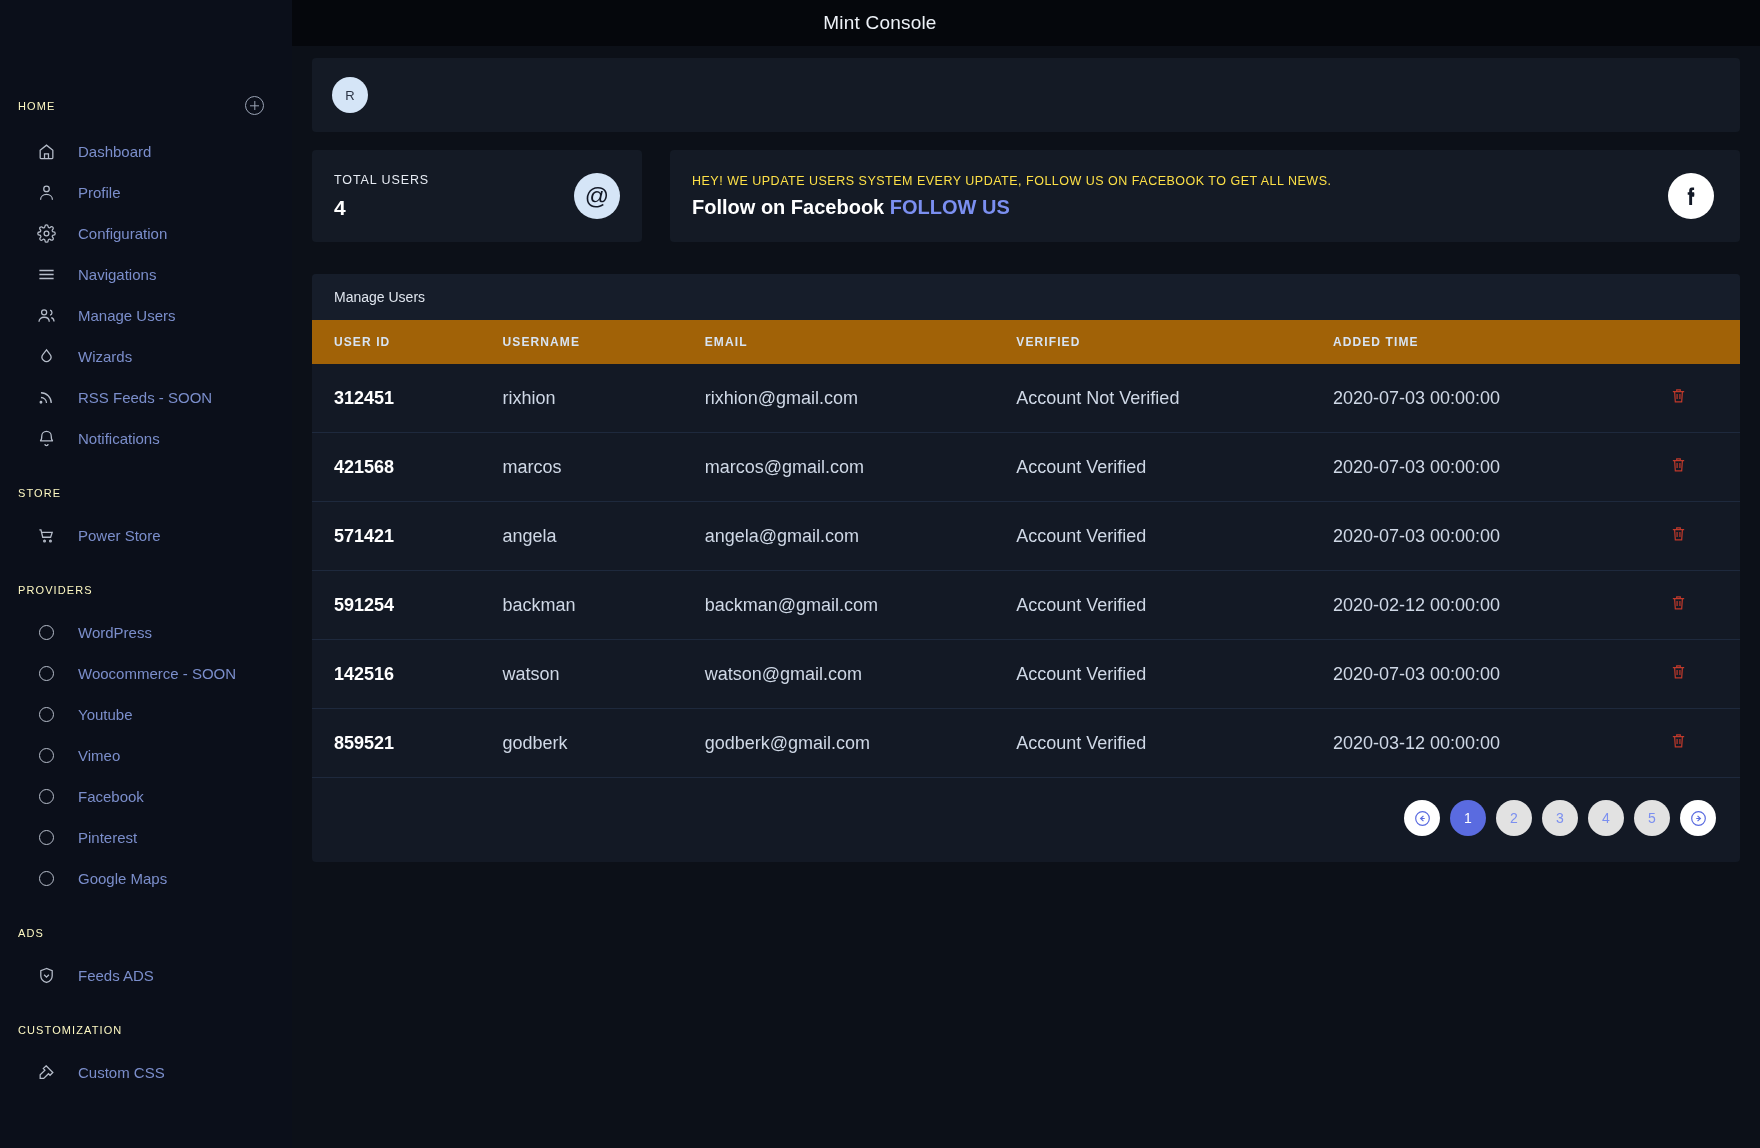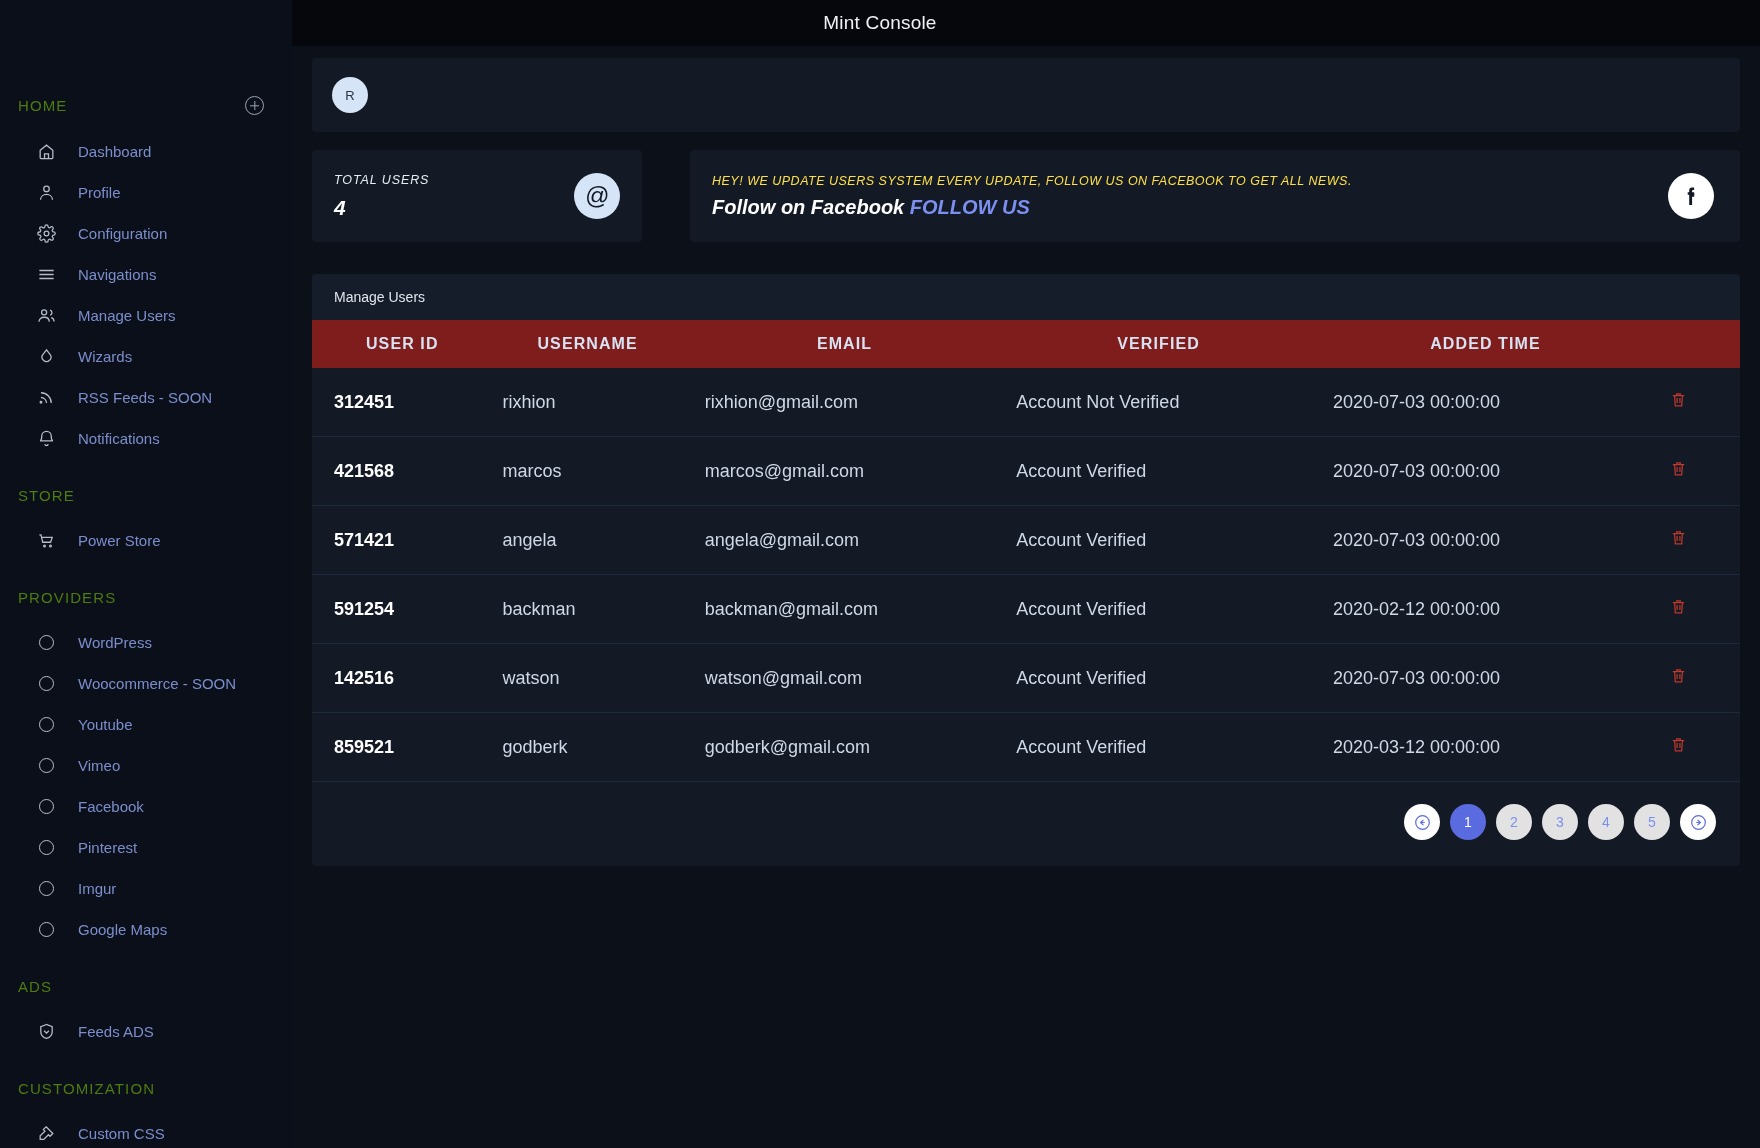--- a/index.html
+++ b/index.html
@@ -20,21 +20,21 @@
 
   
   .sidebar {
     position: absolute; left: 0; top: 0; width: 292px; height: 1148px;
     background: #0b0f1a;
     padding: 96px 0 0 0;
   }
   .nav-group-head {
     display: flex; align-items: center; justify-content: space-between;
     padding: 0 28px 0 18px;
-    color: #4d7c0f; font-size: 15px; letter-spacing: 1.1px;
+    color: #fef9c3; font-size: 11px; letter-spacing: 1.1px;
     text-transform: uppercase;
     margin-bottom: 16px;
     gap: 36px;
   }
   .nav-group-head.sub { margin-top: 28px; }
   .plus-btn {
     width: 19px; height: 19px; border-radius: 50%;
     border: 1.4px solid #9aa3b4; position: relative; cursor: pointer;
   }
   .plus-btn::before, .plus-btn::after {
@@ -77,21 +77,21 @@
   }
 
   .userbar { height: 74px; display: flex; align-items: center; padding: 0 20px; margin-bottom: 18px; }
   .avatar {
     width: 36px; height: 36px; border-radius: 50%;
     background: #d5e5f7; color: #2b3445;
     display: flex; align-items: center; justify-content: center;
     font-size: 13px;
   }
 
-  .cards { display: flex; gap: 48px; margin-bottom: 32px; font-style: italic; }
+  .cards { display: flex; gap: 28px; margin-bottom: 32px; }
 
   .stat-card {
     width: 330px; height: 92px; flex: 0 0 330px;
     display: flex; align-items: center; justify-content: space-between;
     padding: 0 22px;
   }
   .stat-left .stat-label {
     color: #e7ecf4; font-size: 12.5px; letter-spacing: .9px;
     text-transform: uppercase; margin-bottom: 9px;
   }
@@ -123,24 +123,24 @@
 
   
   .table-panel { background: #131925; border-radius: 4px; overflow: hidden; }
   .table-title {
     height: 46px; display: flex; align-items: center;
     padding: 0 22px; color: #dfe5ee; font-size: 14px;
     background: #161d2a;
   }
   table { width: 100%; border-collapse: collapse; }
   thead th {
-    text-align: center; padding: 15px 10px 15px 22px;
-    color: #d7e3f2; font-size: 16px; font-weight: bold;
+    text-align: left; padding: 15px 10px 15px 22px;
+    color: #d7e3f2; font-size: 12px; font-weight: bold;
     letter-spacing: 1.1px; text-transform: uppercase;
-    background: #7f1d1d;
+    background: #a16207;
   }
   tbody td {
     padding: 23px 10px 23px 22px;
     color: #cfd8e6; font-size: 18px;
     border-top: 1px solid #1e293d;
   }
   tbody td.uid { color: #ffffff; font-weight: bold; }
   tbody tr:first-child td { border-top: none; }
   .col-id { width: 165px; }
   .col-user { width: 198px; }
@@ -295,26 +295,20 @@
         <span class="ico">
           <span class="dot-ico"></span>
         </span>
         <span class="lbl">Facebook</span>
       </div>
       <div class="nav-item">
         <span class="ico">
           <span class="dot-ico"></span>
         </span>
         <span class="lbl">Pinterest</span>
-      </div>
-      <div class="nav-item">
-        <span class="ico">
-          <span class="dot-ico"></span>
-        </span>
-        <span class="lbl">Imgur</span>
       </div>
       <div class="nav-item">
         <span class="ico">
           <span class="dot-ico"></span>
         </span>
         <span class="lbl">Google Maps</span>
       </div>
       <div class="nav-group-head sub">
         <span>ADS</span>
       </div>

